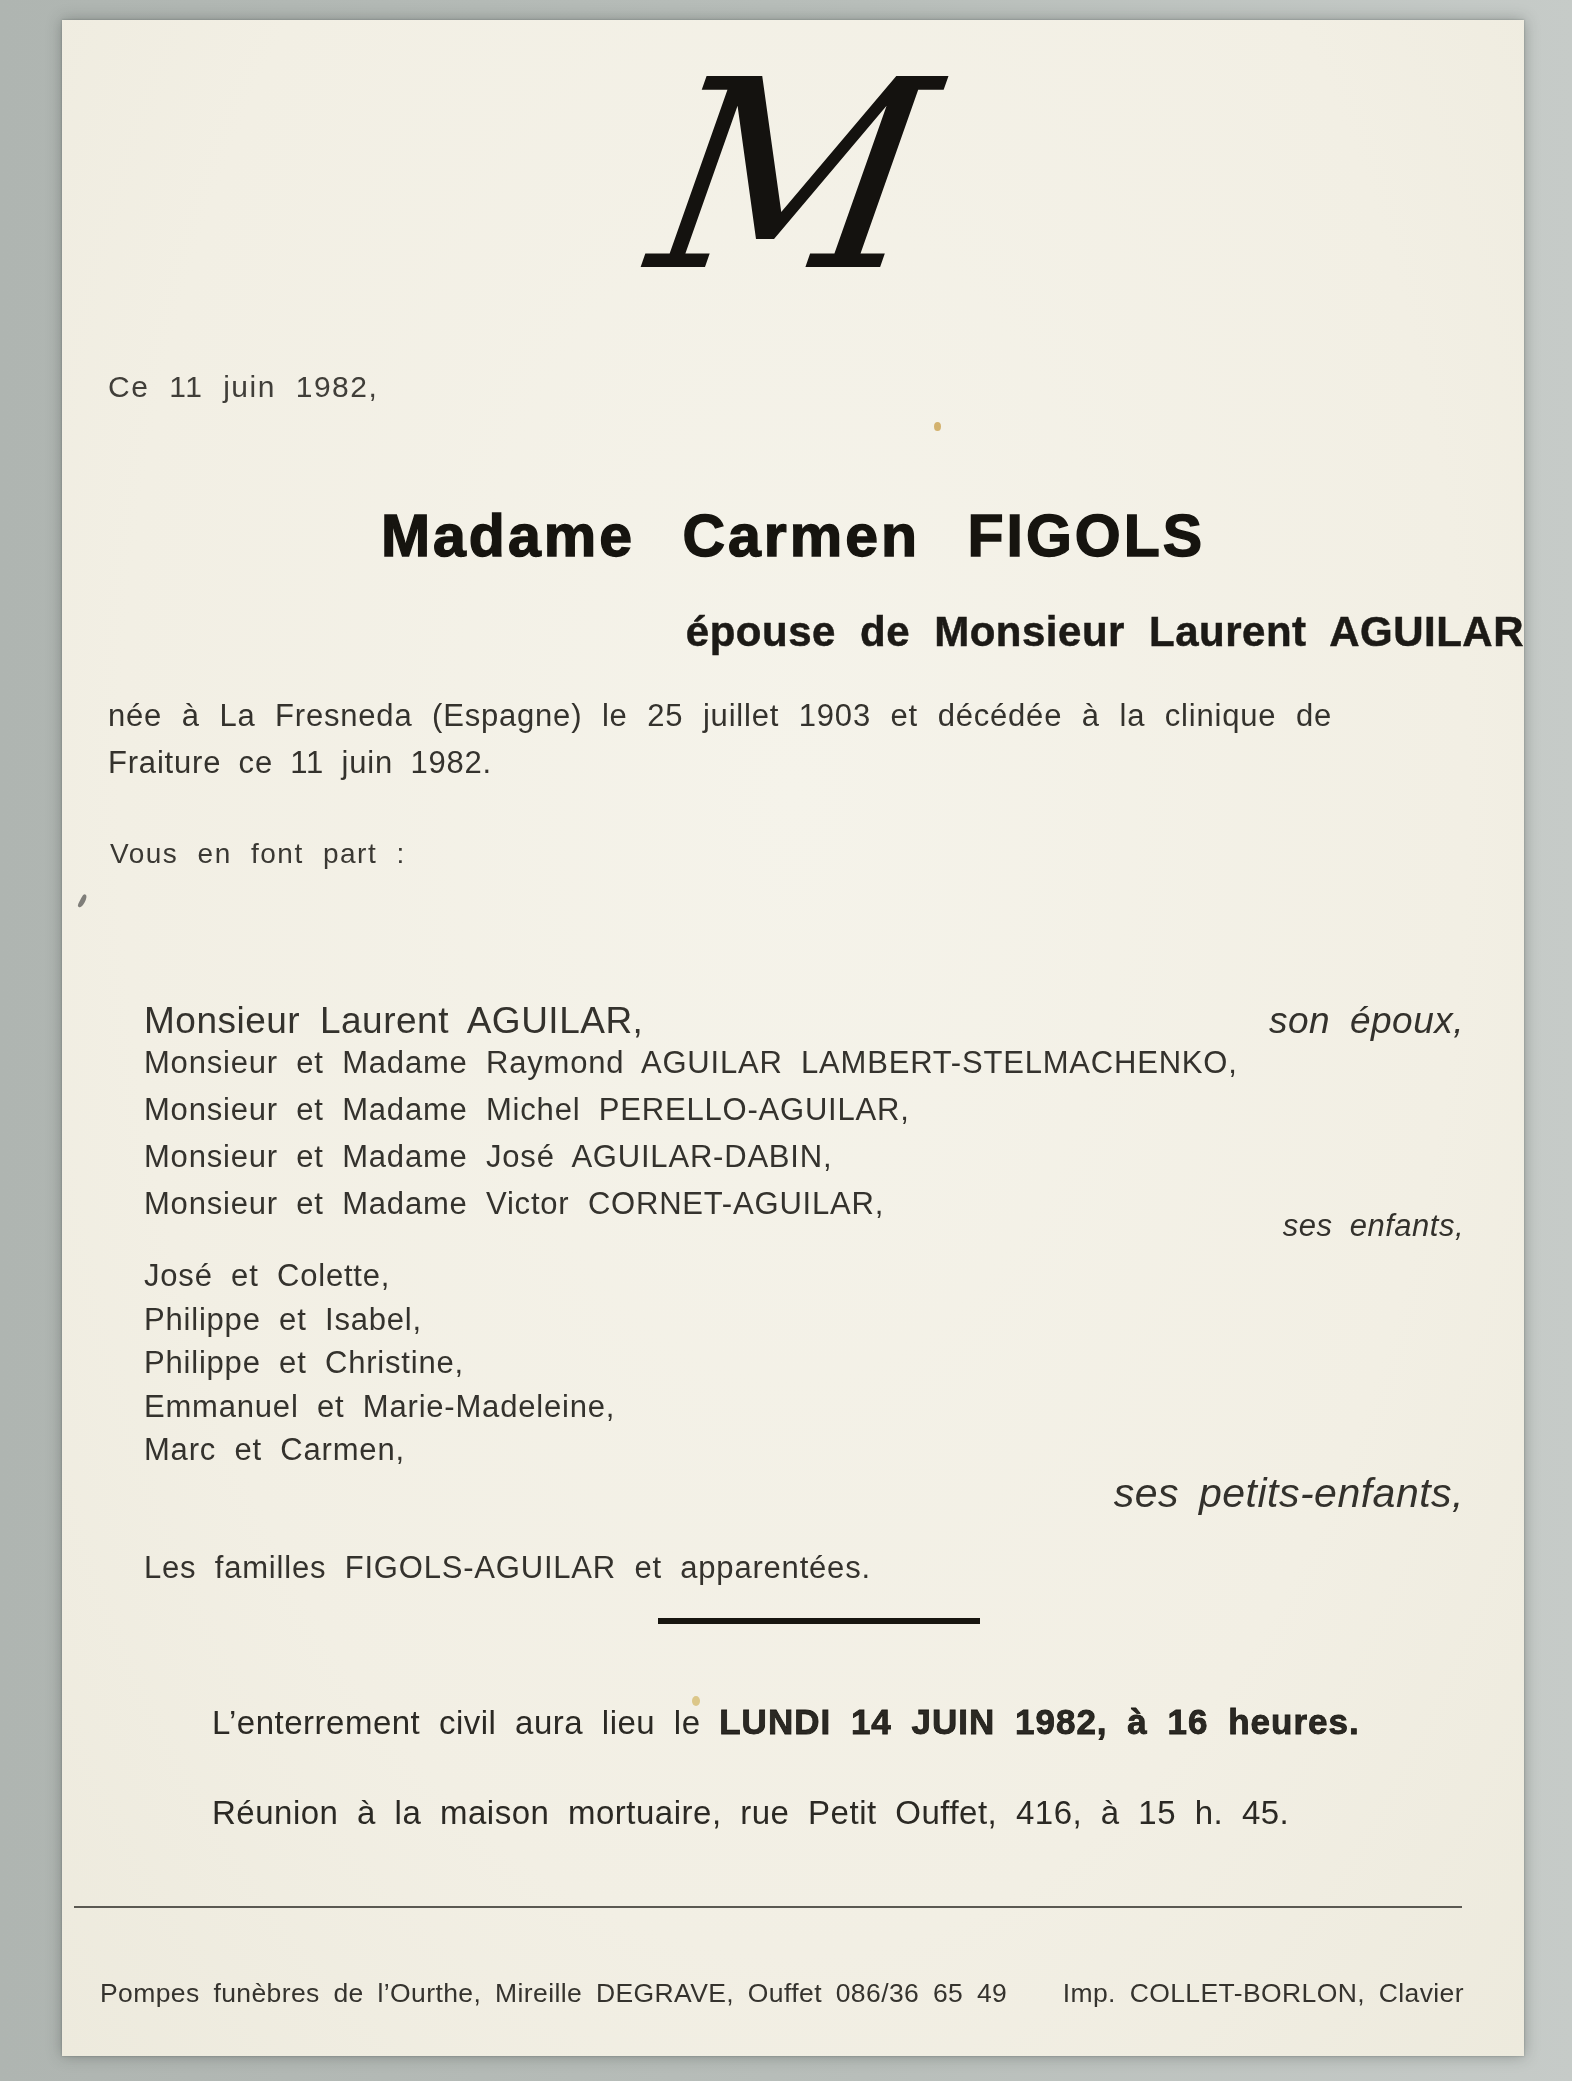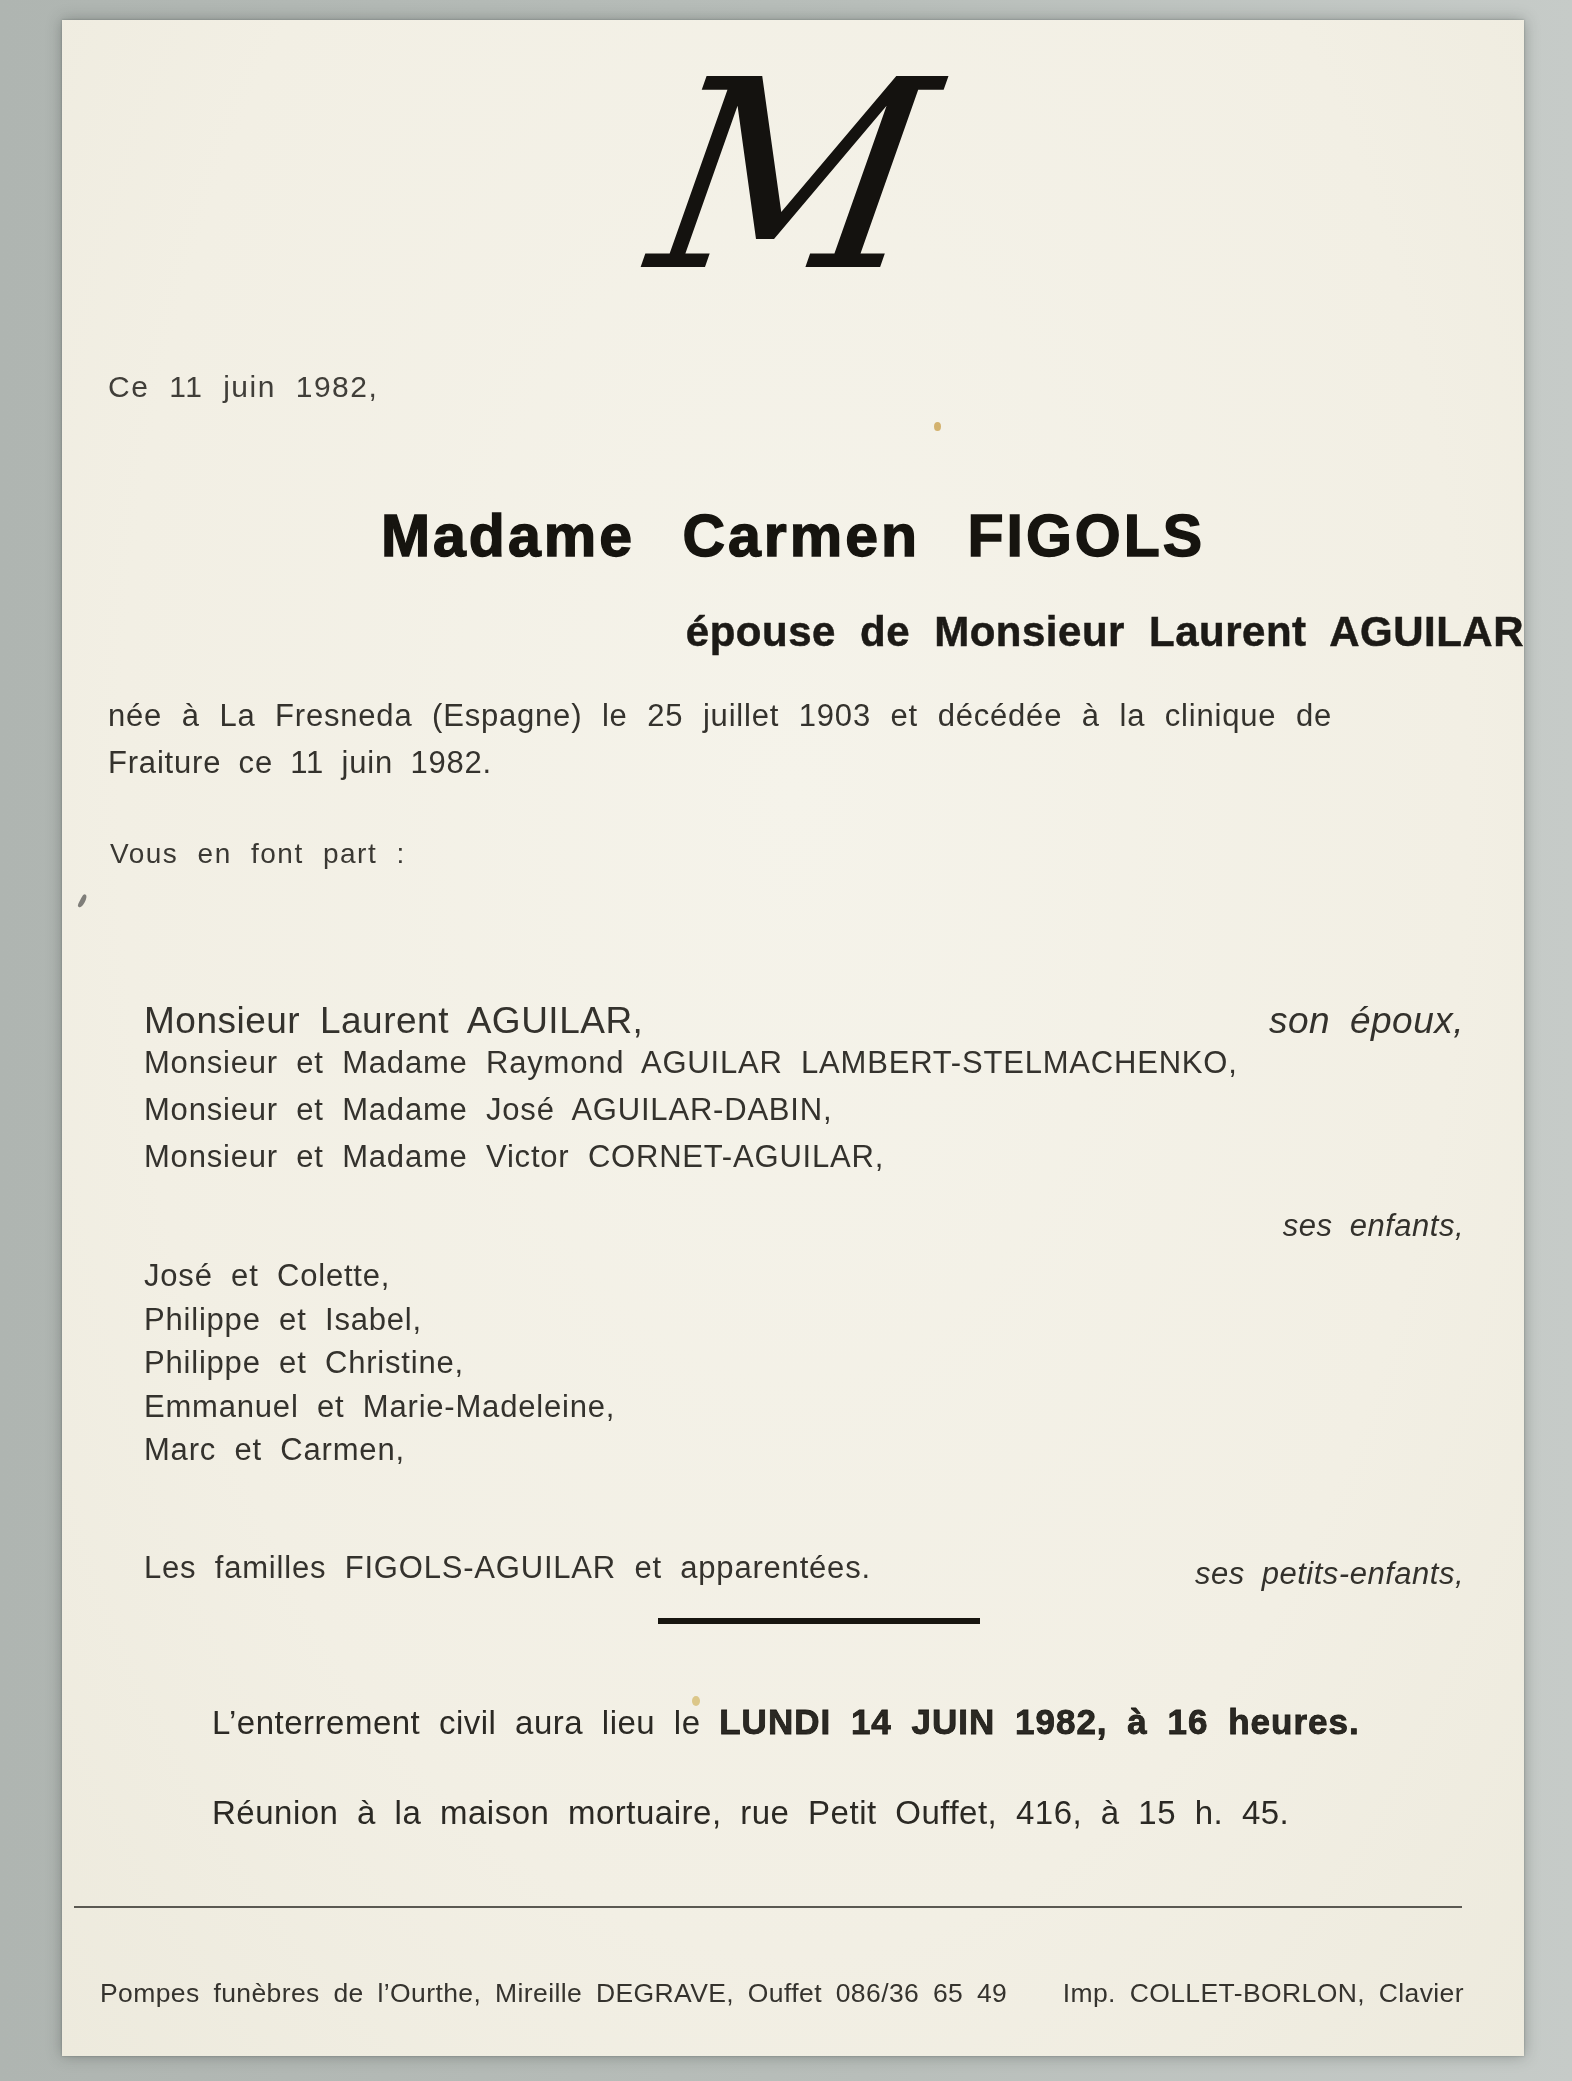--- a/index.html
+++ b/index.html
@@ -46,21 +46,21 @@
   .row-spouse { left:82px; right:60px; top:936px; display:flex;
     justify-content:space-between; align-items:baseline; font-size:37px; color:#34322d;
     letter-spacing:0.5px; word-spacing:9px;margin-top:44px; }
   .relation { font-style:italic; color:#33312c; }
   .children-list { left:82px; top:996px; font-size:31px; line-height:47px;
     color:#34322d; letter-spacing:0.8px; word-spacing:9px; white-space:nowrap;margin-top:23px; }
   .relation-children { right:60px; top:1188px; font-size:31px; font-style:italic;
     color:#33312c; letter-spacing:0.5px; word-spacing:8px; }
   .grandchildren-list { left:82px; top:1234px; font-size:31px; line-height:43.5px;
     color:#34322d; letter-spacing:0.8px; word-spacing:9px; white-space:nowrap; }
-  .relation-grandchildren { right:60px; top:1536px; font-size:31px; font-style:italic;
+  .relation-grandchildren { right:60px; top:1450px; font-size:41px; font-style:italic;
     color:#33312c; letter-spacing:0.5px; word-spacing:8px; }
   .families-line { left:82px; top:1530px; font-size:31px; color:#34322d;
     letter-spacing:0.8px; word-spacing:9px; white-space:nowrap; }
   .divider { left:596px; top:1598px; width:322px; height:6px; background:#17150f; }
   .funeral-line { left:150px; top:1682px; font-size:33px; color:#2b2924;
     letter-spacing:0.5px; word-spacing:9px; white-space:nowrap; }
   .funeral-line .bold { font-weight:bold; font-size:35px; letter-spacing:1px;
     -webkit-text-stroke:0.8px #1a1812; }
   .meeting-line { left:150px; top:1774px; font-size:33px; color:#2b2924;
     letter-spacing:0.5px; word-spacing:9px; white-space:nowrap; }
@@ -94,20 +94,21 @@
 
   <div class="abs intro-line">Vous en font part :</div>
 
   <div class="abs row-spouse">
     <span>Monsieur Laurent AGUILAR,</span>
     <span class="relation">son époux,</span>
   </div>
 
   <div class="abs children-list">
     <div>Monsieur et Madame Raymond AGUILAR LAMBERT-STELMACHENKO,</div>
+    <div>Monsieur et Madame Michel PERELLO-AGUILAR,</div>
     <div>Monsieur et Madame José AGUILAR-DABIN,</div>
     <div>Monsieur et Madame Victor CORNET-AGUILAR,</div>
   </div>
 
   <div class="abs relation-children">ses enfants,</div>
 
   <div class="abs grandchildren-list">
     <div>José et Colette,</div>
     <div>Philippe et Isabel,</div>
     <div>Philippe et Christine,</div>

